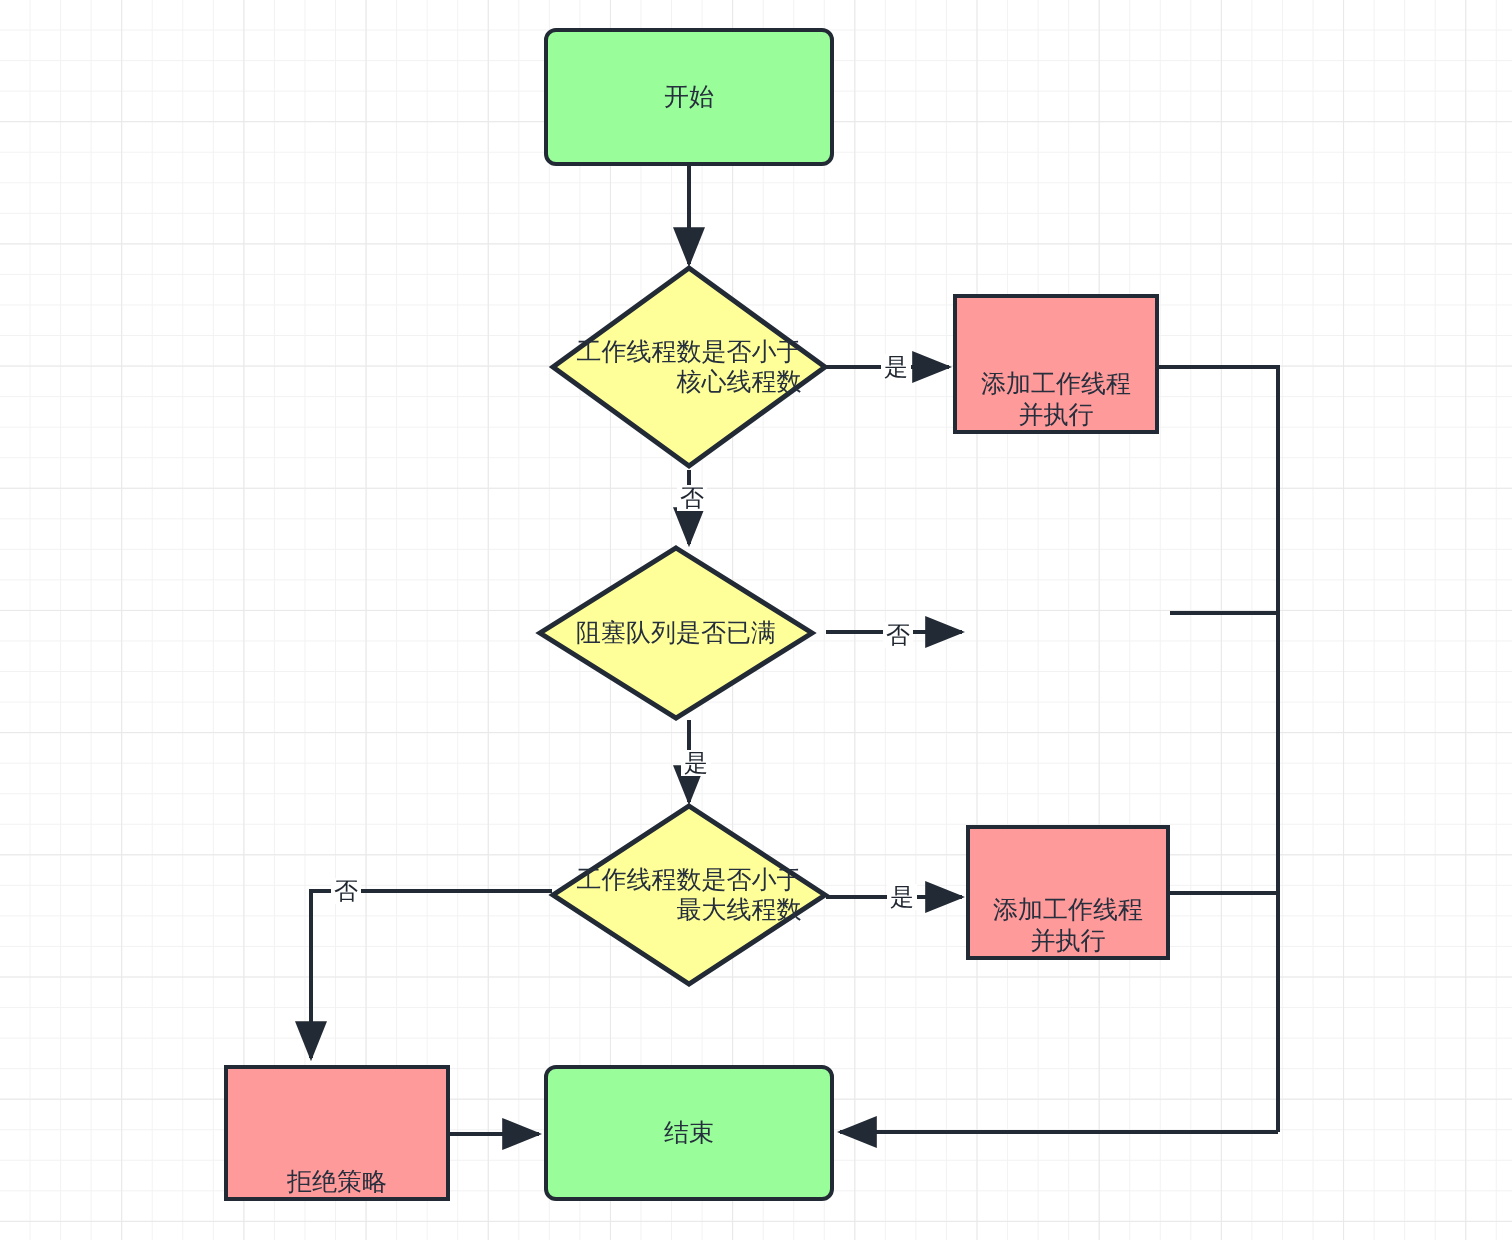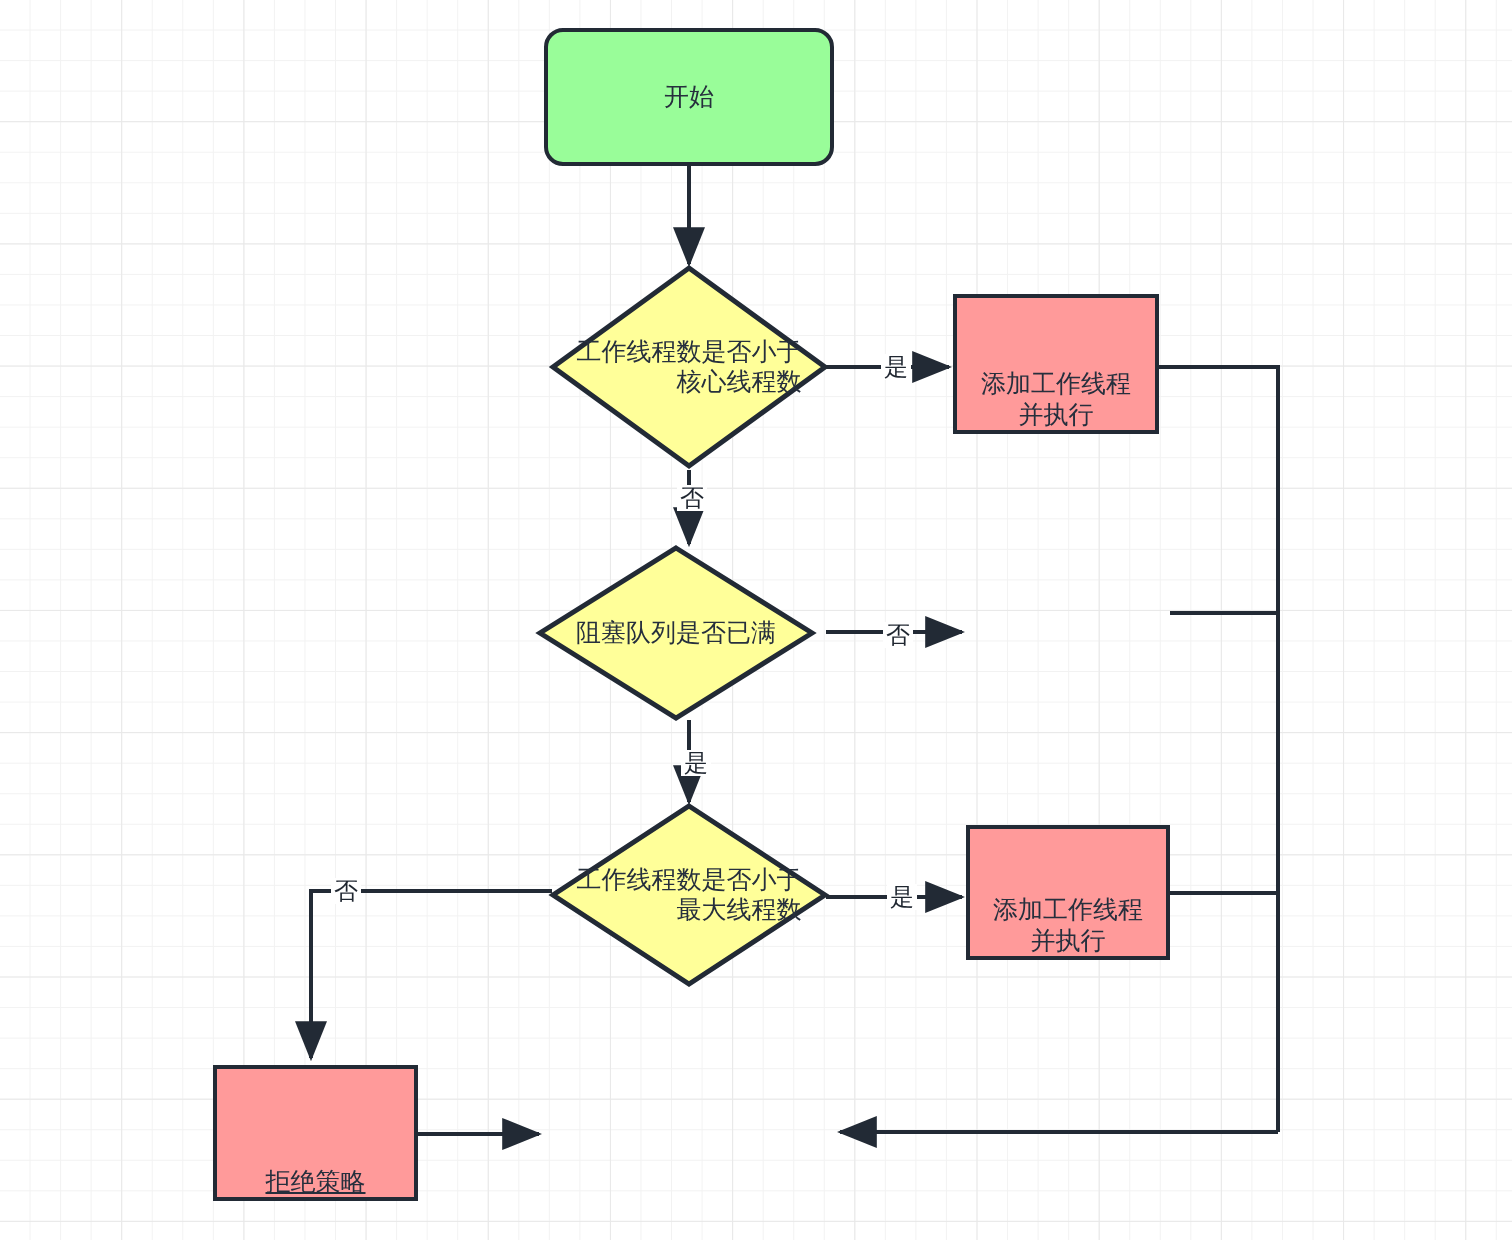--- a/index.html
+++ b/index.html
@@ -137,21 +137,21 @@
     
     <path d="M1170,613 L1278,613" stroke="#222a35" stroke-width="4" fill="none"></path>
 
     
     <path d="M1170,893 L1278,893" stroke="#222a35" stroke-width="4" fill="none"></path>
 
     
     <path d="M1278,1132 L840,1132" stroke="#222a35" stroke-width="4" fill="none" marker-end="url(#arrowhead)"></path>
   </svg>
 
-  <div class="node node-rect node-term node-green" style="left:544px; top:28px; width:290px; height:138px;border-radius:19px;">
+  <div class="node node-rect node-term node-green" style="left:544px; top:28px; width:290px; height:138px;">
     <span class="node-text">开始</span>
   </div>
 
   <div class="diamond-wrap" style="left:549px; top:264px; width:280px; height:206px;">
     <svg width="280" height="206" viewBox="0 0 280 206">
       <polygon points="140,4 276,103 140,202 4,103" fill="#ffff99" stroke="#222a35" stroke-width="5" stroke-linejoin="miter"></polygon>
     </svg>
     <div class="diamond-label">工作线程数是否小于
 核心线程数</div>
   </div>
@@ -175,24 +175,27 @@
     </svg>
     <div class="diamond-label">工作线程数是否小于
 最大线程数</div>
   </div>
 
   <div class="node node-rect node-red" style="left:966px; top:825px; width:204px; height:135px;">
     <span class="node-text">添加工作线程
 并执行</span>
   </div>
 
-  <div class="node node-rect node-red" style="left:213px; top:1065px; width:205px; height:136px;text-decoration:underline;">
+  <div class="node node-rect node-red" style="left:224px; top:1065px; width:226px; height:136px;">
     <span class="node-text">拒绝策略</span>
   </div>
 
+  <div class="node node-rect node-term node-green" style="left:544px; top:1065px; width:290px; height:136px;">
+    <span class="node-text">结束</span>
+  </div>
 
   <div class="edge-label" style="left:881px; top:354px;">是</div>
 
   <div class="edge-label" style="left:677px; top:485px;">否</div>
 
   <div class="edge-label" style="left:883px; top:622px;">否</div>
 
   <div class="edge-label" style="left:681px; top:750px;">是</div>
 
   <div class="edge-label" style="left:887px; top:884px;">是</div>

